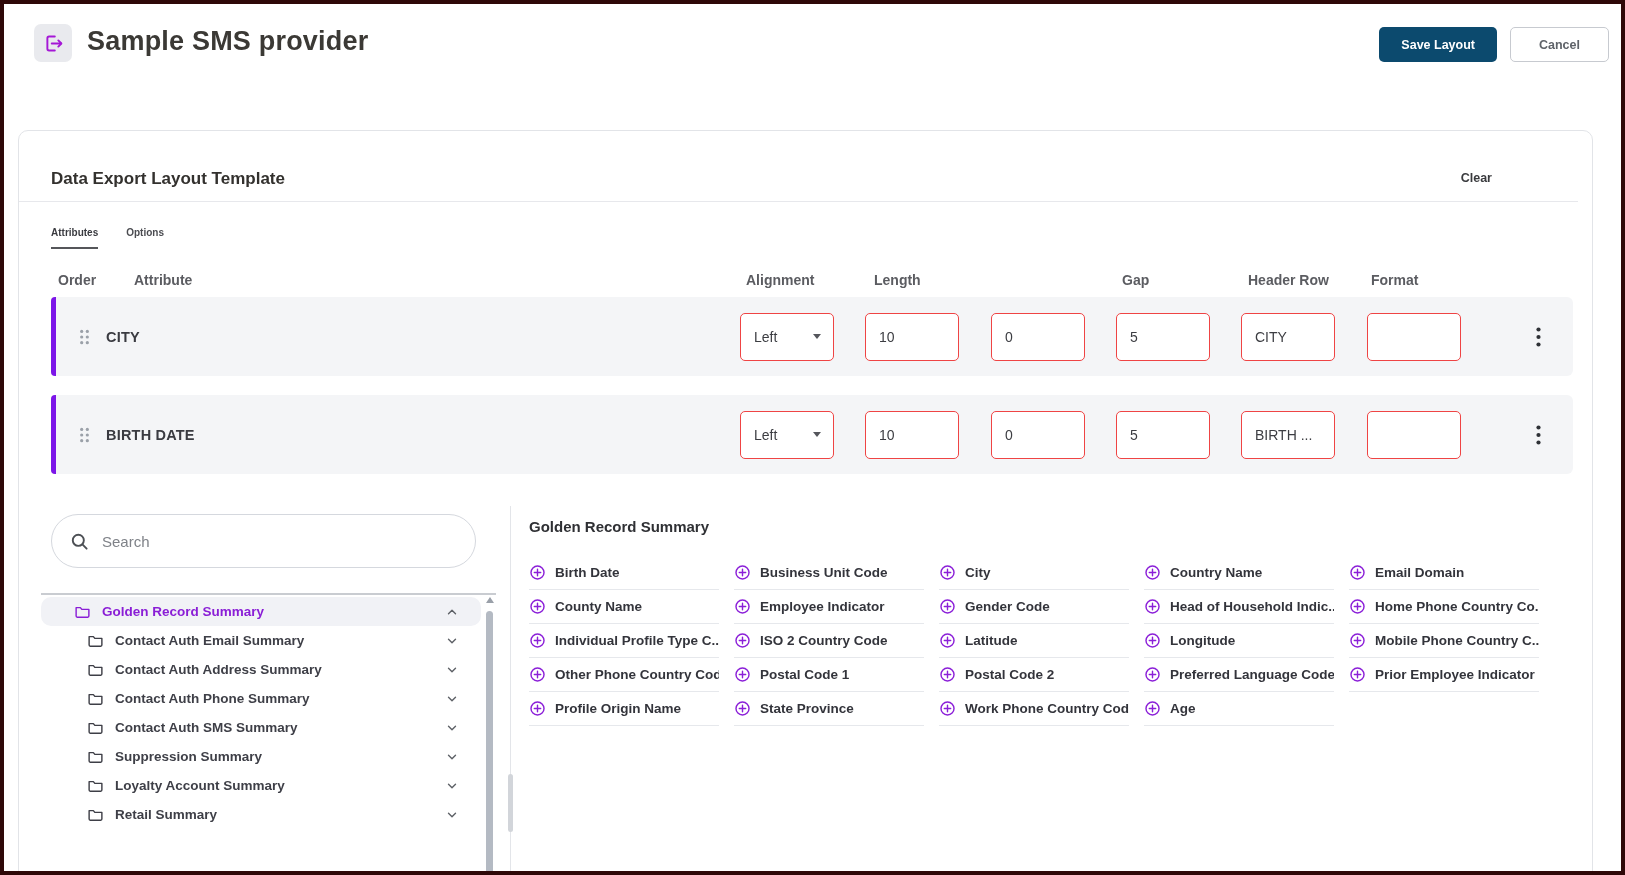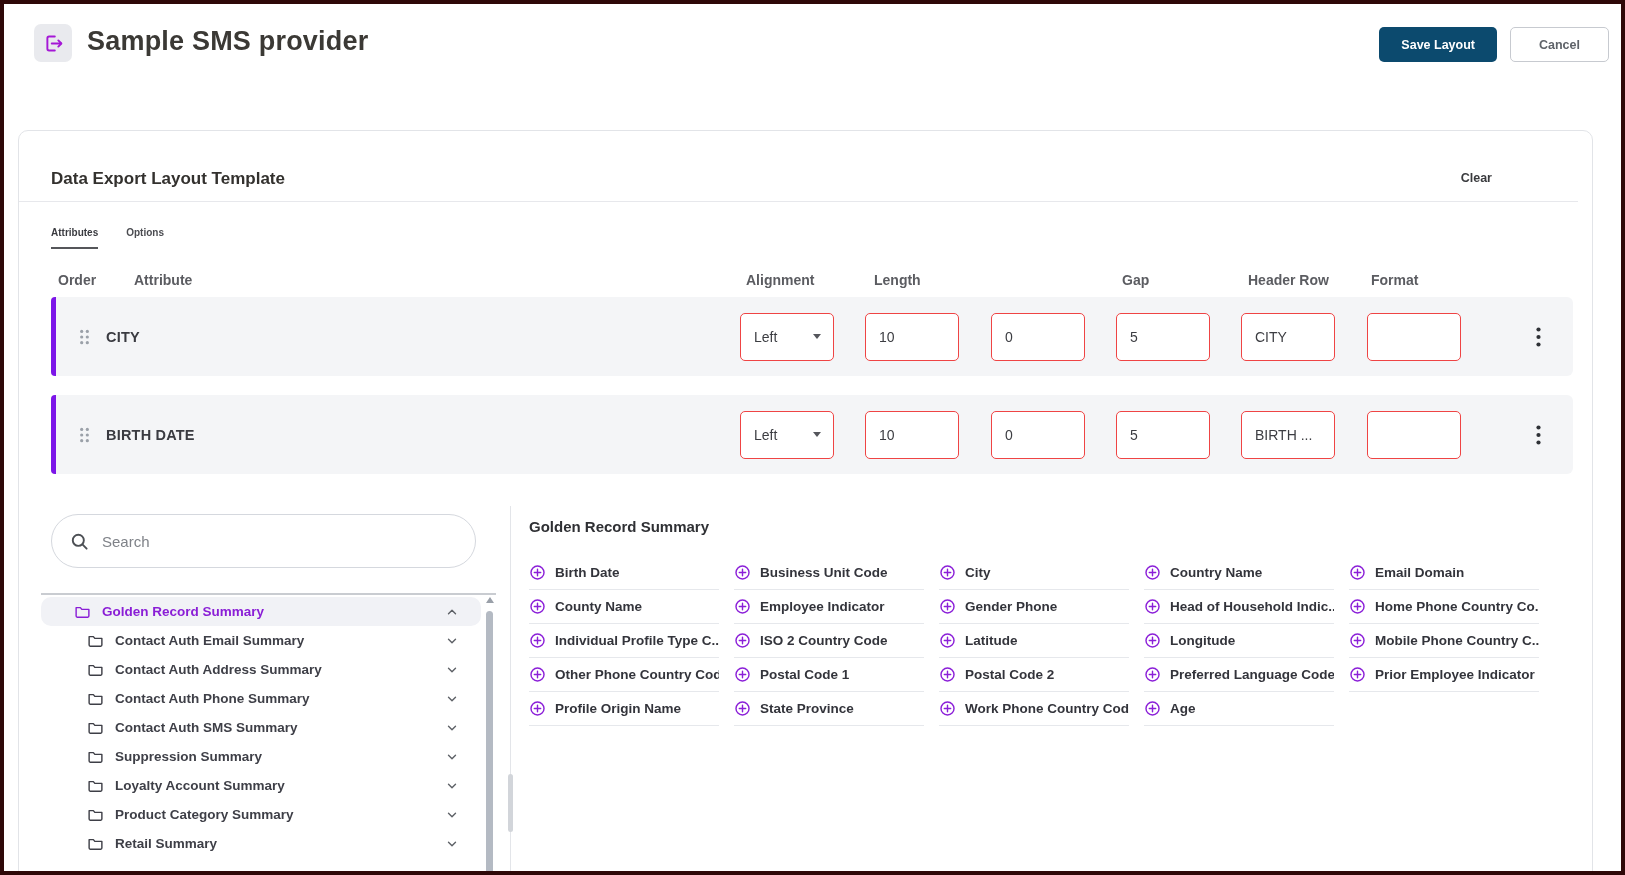--- a/index.html
+++ b/index.html
@@ -257,29 +257,20 @@
             </svg>
           <span class="tree-label">Loyalty Account Summary</span>
           <svg class="chev" viewBox="0 0 24 24" fill="none" stroke="currentColor" stroke-width="2.4" stroke-linecap="round" stroke-linejoin="round">
               <path d="M6 9l6 6 6-6"></path>
             </svg>
         </div>
         <div class="tree-item">
           <svg class="folder" viewBox="0 0 24 24" fill="none" stroke="currentColor" stroke-width="2" stroke-linejoin="round">
               <path d="M3 6.5h6l2 2.5h10v9.5a1.5 1.5 0 0 1-1.5 1.5h-15A1.5 1.5 0 0 1 3 18.5z"></path>
             </svg>
-          <span class="tree-label">Product Category Summary</span>
-          <svg class="chev" viewBox="0 0 24 24" fill="none" stroke="currentColor" stroke-width="2.4" stroke-linecap="round" stroke-linejoin="round">
-              <path d="M6 9l6 6 6-6"></path>
-            </svg>
-        </div>
-        <div class="tree-item">
-          <svg class="folder" viewBox="0 0 24 24" fill="none" stroke="currentColor" stroke-width="2" stroke-linejoin="round">
-              <path d="M3 6.5h6l2 2.5h10v9.5a1.5 1.5 0 0 1-1.5 1.5h-15A1.5 1.5 0 0 1 3 18.5z"></path>
-            </svg>
           <span class="tree-label">Retail Summary</span>
           <svg class="chev" viewBox="0 0 24 24" fill="none" stroke="currentColor" stroke-width="2.4" stroke-linecap="round" stroke-linejoin="round">
               <path d="M6 9l6 6 6-6"></path>
             </svg>
         </div>
       </div>
 
       <div class="tree-scrollbar">
         <div class="tree-scroll-arrow"></div>
         <div class="tree-scroll-thumb"></div>
@@ -338,21 +329,21 @@
                 <circle cx="12" cy="12" r="9.2"></circle>
                 <path d="M12 7.5v9M7.5 12h9"></path>
               </svg>
               <span class="attr-item-label">Employee Indicator</span>
             </div>
           <div class="attr-item">
               <svg class="plus" viewBox="0 0 24 24" fill="none" stroke="currentColor" stroke-width="2" stroke-linecap="round">
                 <circle cx="12" cy="12" r="9.2"></circle>
                 <path d="M12 7.5v9M7.5 12h9"></path>
               </svg>
-              <span class="attr-item-label">Gender Phone</span>
+              <span class="attr-item-label">Gender Code</span>
             </div>
           <div class="attr-item">
               <svg class="plus" viewBox="0 0 24 24" fill="none" stroke="currentColor" stroke-width="2" stroke-linecap="round">
                 <circle cx="12" cy="12" r="9.2"></circle>
                 <path d="M12 7.5v9M7.5 12h9"></path>
               </svg>
               <span class="attr-item-label">Head of Household Indic...</span>
             </div>
           <div class="attr-item">
               <svg class="plus" viewBox="0 0 24 24" fill="none" stroke="currentColor" stroke-width="2" stroke-linecap="round">

